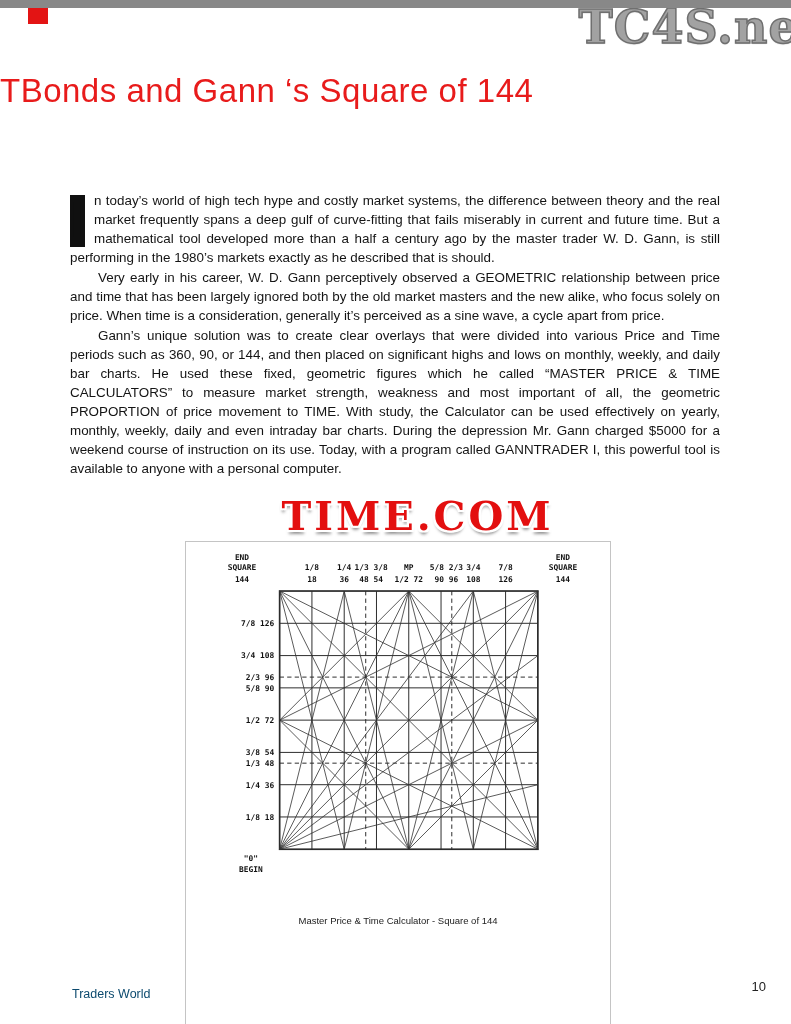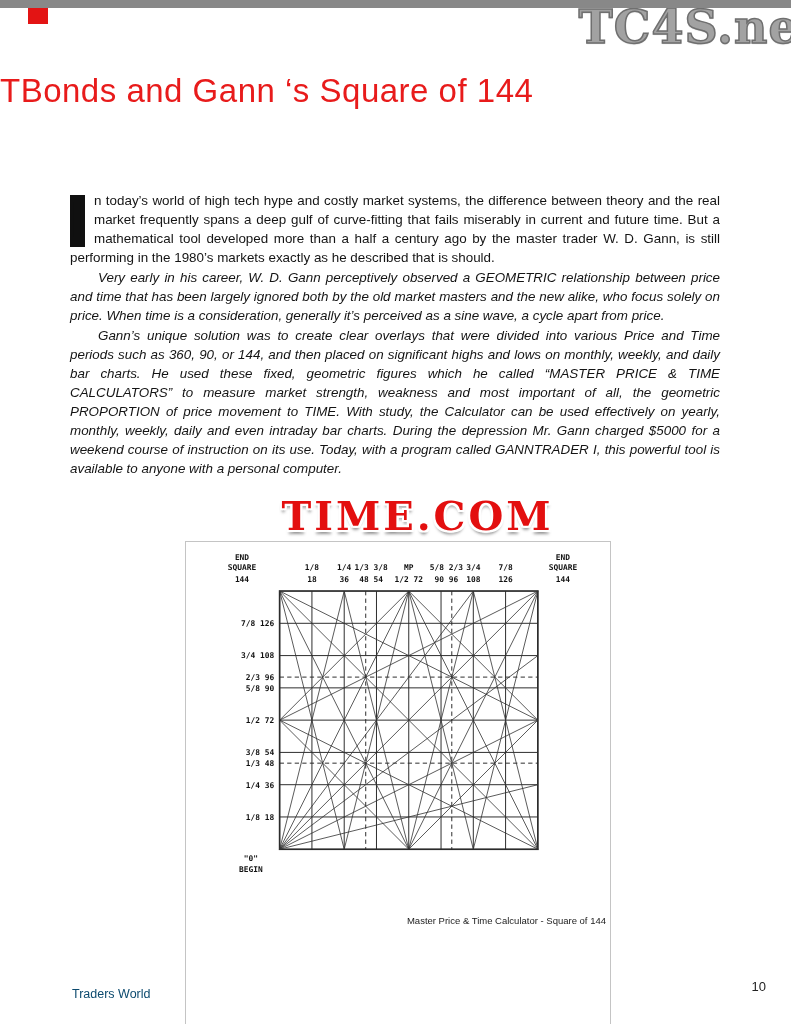--- a/index.html
+++ b/index.html
@@ -45,35 +45,35 @@
   .byline {
     position:absolute; top:126px; left:0; width:100%;
     text-align:center; font-size:21px; color:#111;
   }
   
   .article {
     position:absolute; left:70px; top:183px; width:650px;
     font-size:13.4px; line-height:19px; text-align:justify; color:#141414;
   }
   .article p { margin:0 0 1px 0; }
-  .article p.indent { text-indent:28px;font-style:italic; }
+  .article p.indent { text-indent:28px; }
   .dropcap {
     float:left; width:15px; height:52px; margin:4px 9px 0 0;
     background:#101010; color:#101010; overflow:hidden;
     font-size:50px; line-height:50px; font-weight:bold;
   }
   
   .figure {
     position:absolute; left:185px; top:533px; width:426px; height:487px;
     box-sizing:border-box; background:#fff; border:1px solid #c4c4c4;
     padding:6px 4px 0 4px;
   }
   .figure svg { display:block; width:100%; height:auto; }
   .figure .caption {
-    margin-top:12px; text-align:right; font-size:9.5px; color:#222;
+    margin-top:12px; text-align:center; font-size:9.5px; color:#222;
     font-family:"Liberation Sans", sans-serif;
   }
   
   .footer-journal { position:absolute; left:72px; top:979px; font-size:12.5px; color:#0c4a6e;text-align:right; }
   .page-number { position:absolute; right:69px; top:971px; font-size:13px; color:#222; }
 </style>
 </head>
 <body>
 
 <div class="page">

